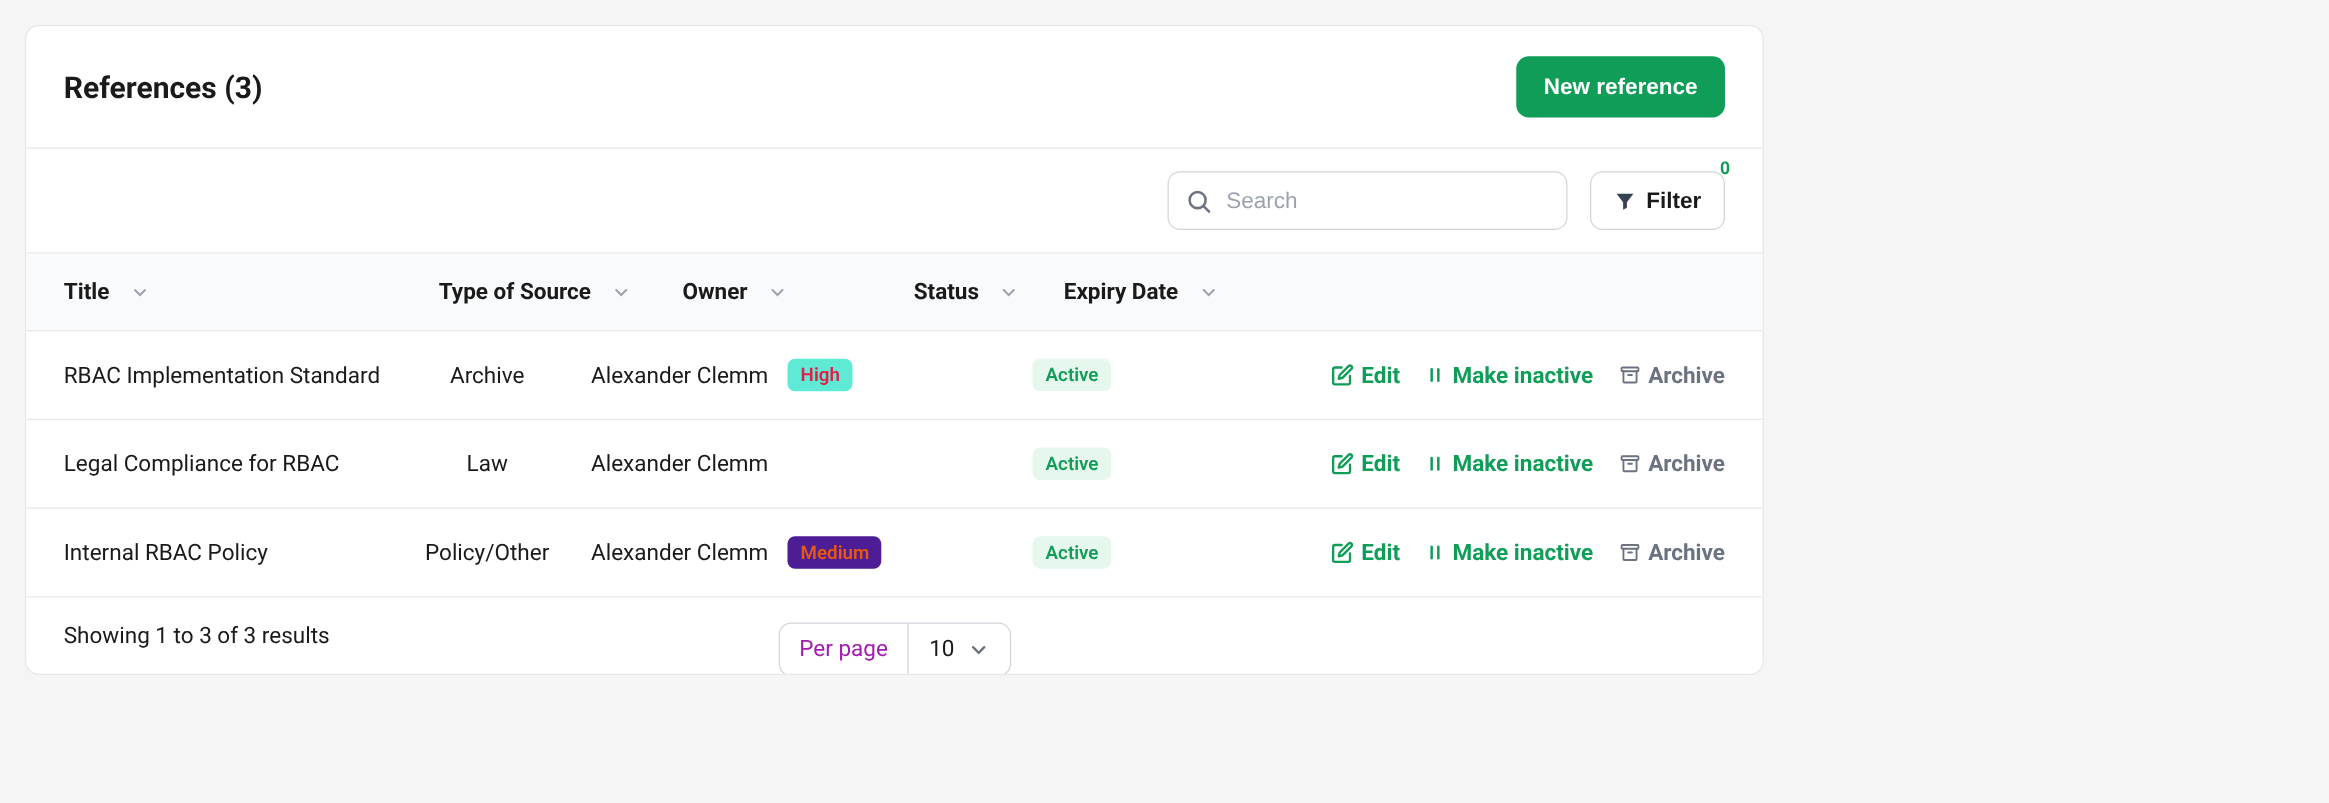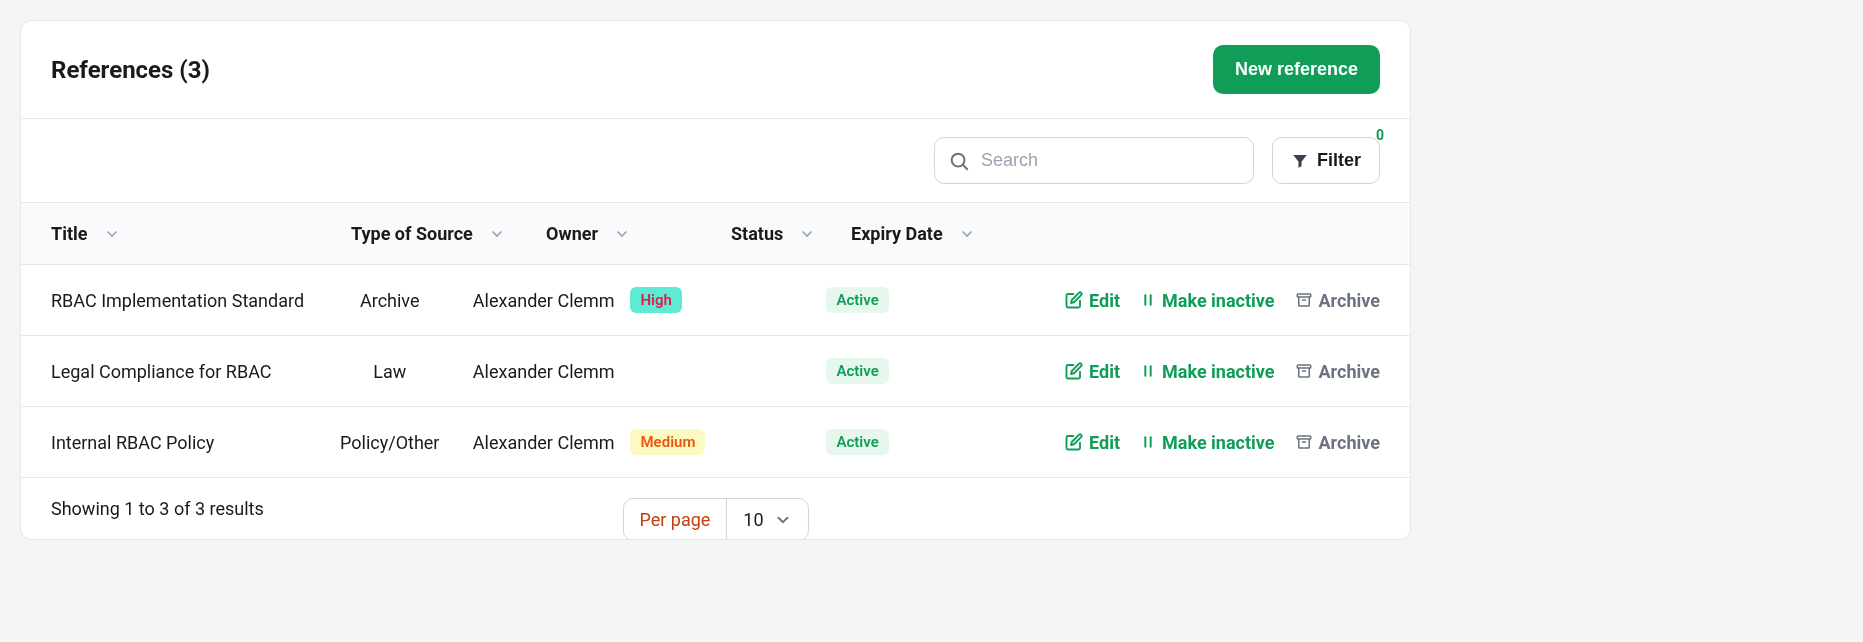--- a/index.html
+++ b/index.html
@@ -134,21 +134,21 @@
       border-bottom: 1px solid #e5e7eb;
     }
     .badge {
       display: inline-block;
       border-radius: 6px;
       padding: 4px 10px;
       font-size: 15px;
       font-weight: 600;
     }
     .badge-high { background: #5eead4; color: #e11d48; }
-    .badge-medium { background: #fef9c3; color: #ea580c; }
+    .badge-medium { background: #4c1d95; color: #ea580c; }
     .badge-active { background: #e6f7ed; color: #0f9d58; }
     .action-link {
       display: inline-flex;
       align-items: center;
       gap: 6px;
       color: #0f9d58;
       font-weight: 700;
       font-size: 18px;
       cursor: pointer;
       white-space: nowrap;
@@ -168,21 +168,21 @@
     .per-page {
       display: flex;
       align-items: stretch;
       border: 1px solid #d1d5db;
       border-radius: 10px;
       overflow: hidden;
     }
     .per-page-label {
       padding: 10px 16px;
       font-size: 18px;
-      color: #c2410c;
+      color: #a21caf;
       border-right: 1px solid #d1d5db;
     }
     .per-page-select {
       display: flex;
       align-items: center;
       gap: 10px;
       padding: 10px 16px;
       font-size: 18px;
       cursor: pointer;
       color: #1a1a1a;

